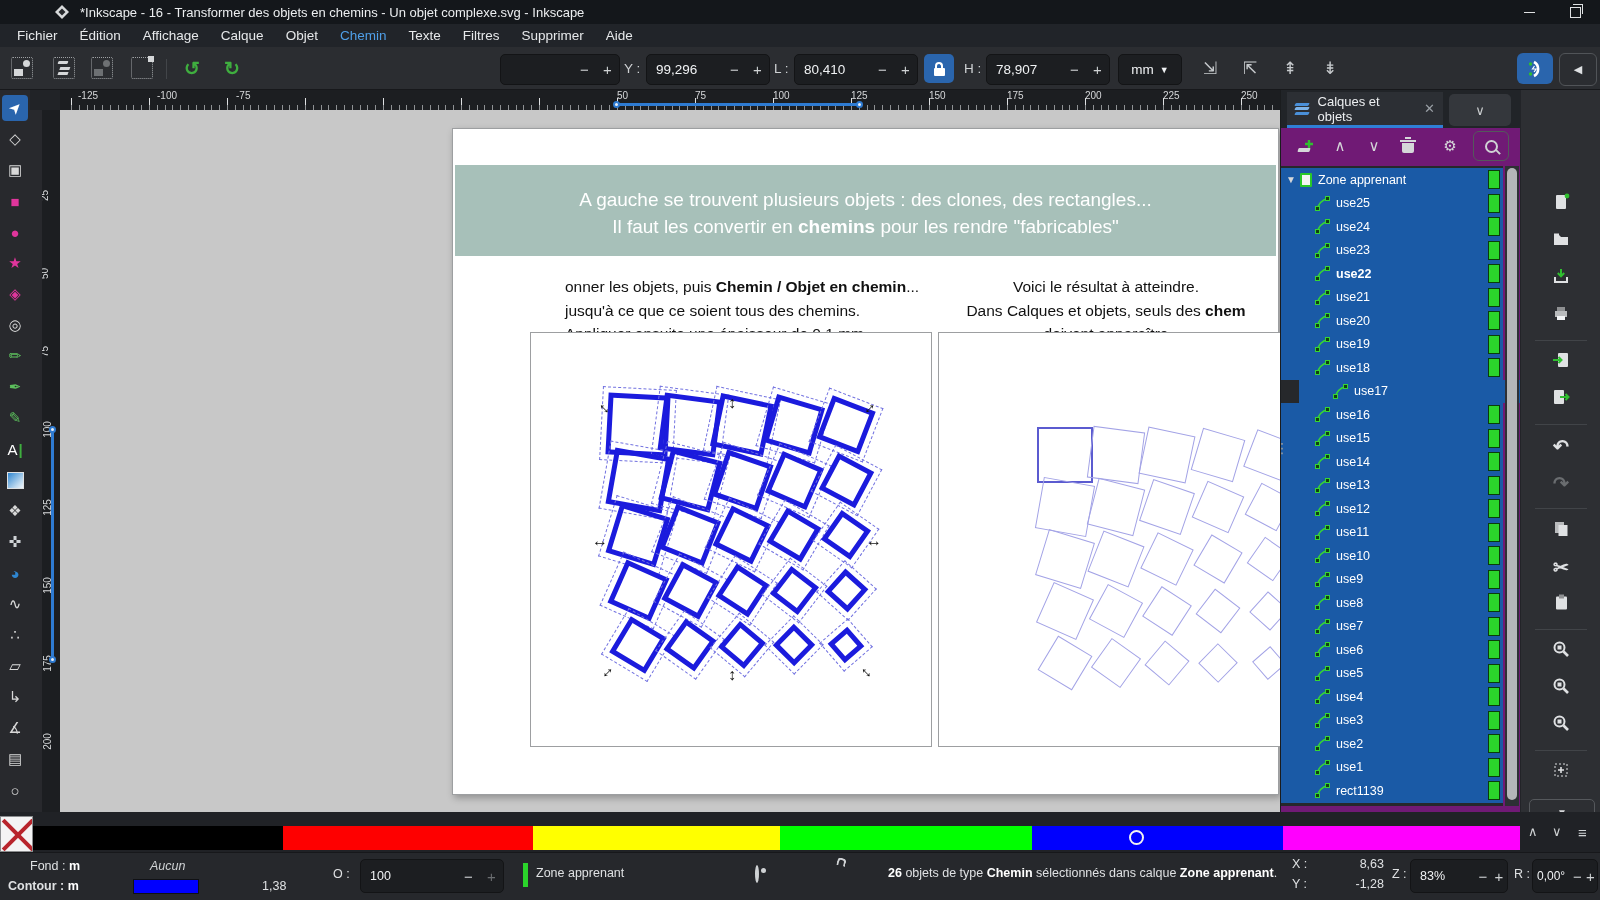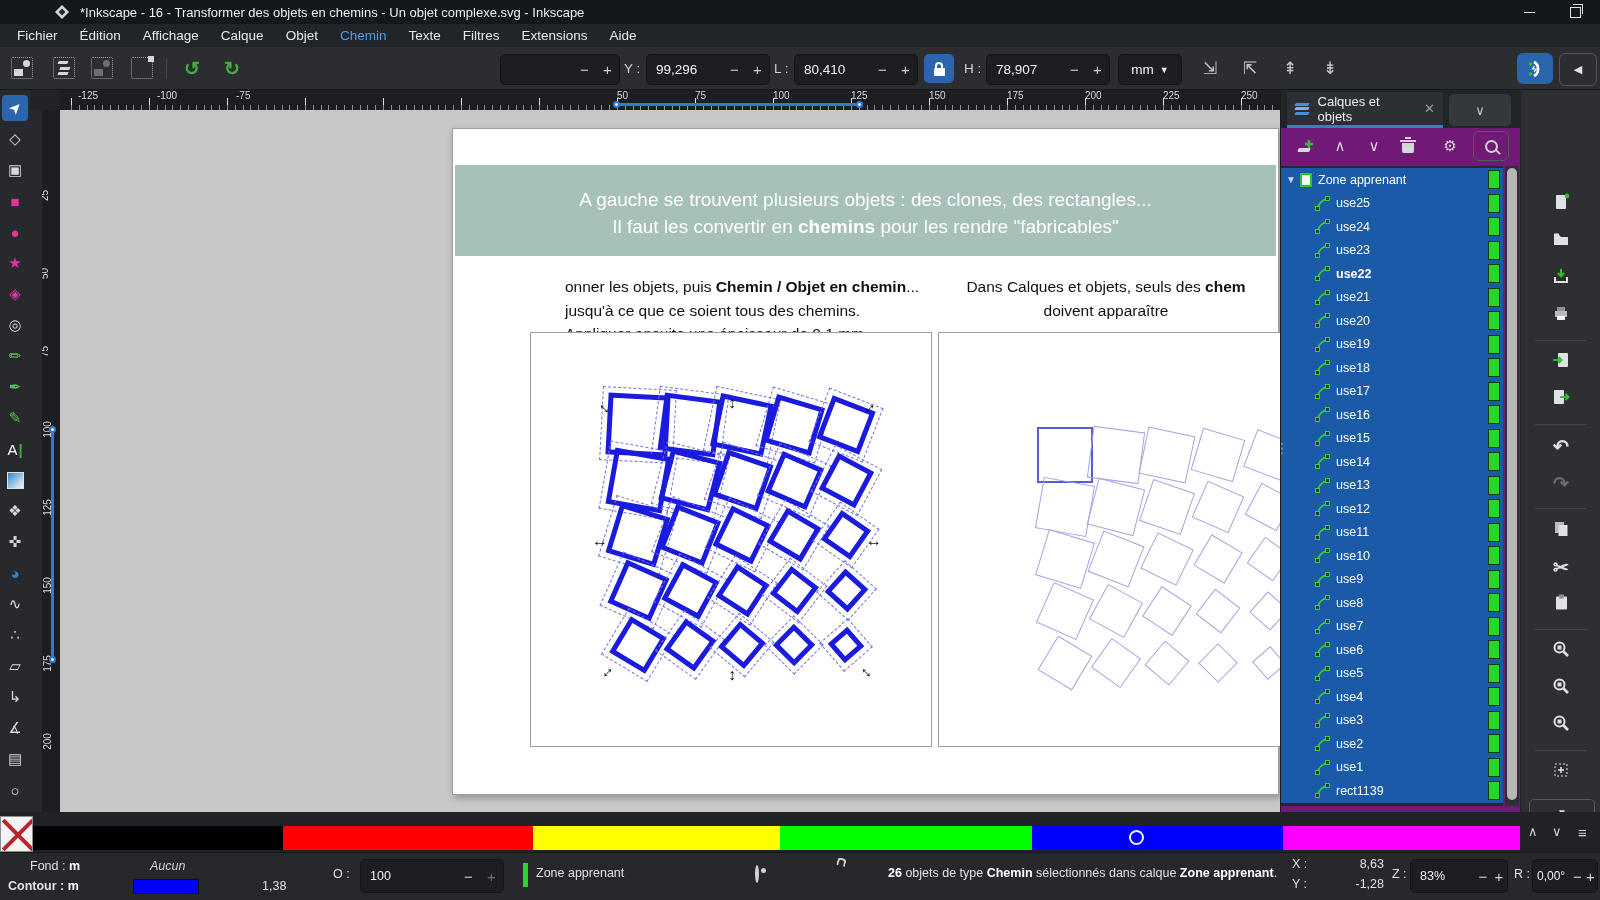--- a/index.html
+++ b/index.html
@@ -162,21 +162,21 @@
 
   <div class="abs" id="menubar">
       <div class="mtop">Fichier</div>
       <div class="mtop">Édition</div>
       <div class="mtop">Affichage</div>
       <div class="mtop">Calque</div>
       <div class="mtop">Objet</div>
       <div class="mtop active">Chemin</div>
       <div class="mtop">Texte</div>
       <div class="mtop">Filtres</div>
-      <div class="mtop">Extensions</div>
+      <div class="mtop">Supprimer</div>
       <div class="mtop">Aide</div>
     </div>
 
   <div class="abs" id="toolbar">
     <div id="sel-icons">
         <div class="tb-ico" style="left: 8px;">
           <span class="sel-ico "></span>
         </div>
         <div class="tb-ico" style="left: 50px;">
           <span class="sel-ico layers"></span>
@@ -371,20 +371,21 @@
       <div id="banner">
         <div><span>A gauche se trouvent plusieurs objets : des clones, des rectangles...</span></div>
         <div><span>Il faut les convertir en </span><b>chemins</b><span> pour les rendre "fabricables"</span></div>
       </div>
       <div class="instr" id="instr-left">
         <div><span>onner les objets, puis </span><b>Chemin / Objet en chemin</b><span>...</span></div>
         <div>jusqu'à ce que ce soient tous des chemins.</div>
         <div>Appliquer ensuite une épaisseur de 0,1 mm</div>
       </div>
       <div class="instr" id="instr-right">
+        <div>Voici le résultat à atteindre.</div>
         <div><span>Dans Calques et objets, seuls des </span><b>chem</b></div>
         <div>doivent apparaître</div>
       </div>
       <div class="frame" style="left:77px;top:203px;width:400px;height:413px;"></div>
       <div class="frame" style="left:485px;top:203px;width:352px;height:413px;"></div>
     </div>
     <div class="abs" id="grid-left" style="left:548px;top:285px;width:280px;height:300px;">
         <div class="sq sq-dash" style="left: -7px; top: -7px; width: 74px; height: 74px; transform: rotate(3deg);"></div>
         <div class="sq sq-sel" style="left: -1px; top: -1px; width: 62px; height: 62px; transform: rotate(3deg);"></div>
         <div class="sq sq-dash" style="left: 47px; top: -5px; width: 70px; height: 70px; transform: rotate(7.5deg);"></div>
@@ -585,21 +586,21 @@
         </div>
         <div class="trow" style="top: 190px;">
           <span class="path-ico"><svg width="15" height="15" viewBox="0 0 15 15">
               <path d="M2.5 12.5 C4 6.5 7.5 4 12.5 2.5" fill="none" stroke="#36d436" stroke-width="1.4"></path>
               <rect x="0.5" y="10.5" width="4" height="4" fill="#123f12" stroke="#36d436"></rect>
               <rect x="10.5" y="0.5" width="4" height="4" fill="#123f12" stroke="#36d436"></rect>
             </svg></span>
           <span class="tlabel">use18</span>
           <span class="ind"></span>
         </div>
-        <div class="trow" style="top: 213.5px;">
+        <div class="trow" style="top: 213.5px; margin-left: 18px;">
           <span class="path-ico"><svg width="15" height="15" viewBox="0 0 15 15">
               <path d="M2.5 12.5 C4 6.5 7.5 4 12.5 2.5" fill="none" stroke="#36d436" stroke-width="1.4"></path>
               <rect x="0.5" y="10.5" width="4" height="4" fill="#123f12" stroke="#36d436"></rect>
               <rect x="10.5" y="0.5" width="4" height="4" fill="#123f12" stroke="#36d436"></rect>
             </svg></span>
           <span class="tlabel">use17</span>
           <span class="ind"></span>
         </div>
         <div class="trow" style="top: 237px;">
           <span class="path-ico"><svg width="15" height="15" viewBox="0 0 15 15">

